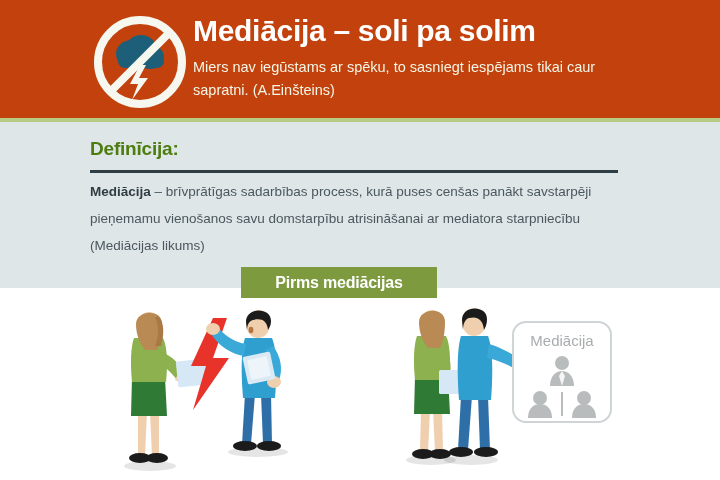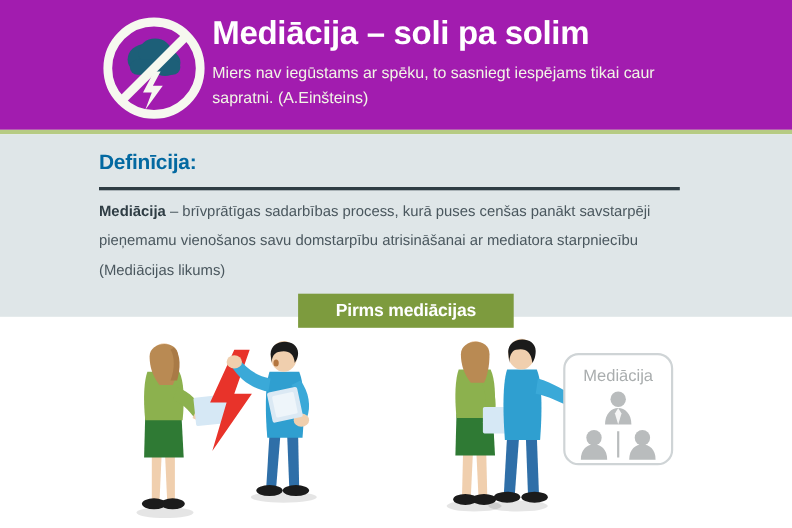--- a/index.html
+++ b/index.html
@@ -18,21 +18,21 @@
     overflow: hidden;
     background: #ffffff;
   }
 
   
   .header {
     position: absolute;
     left: 0; top: 0;
     width: 720px;
     height: 118px;
-    background: #a21caf;
+    background: #c2410c;
     box-sizing: border-box;
   }
   .header-underline {
     position: absolute;
     left: 0; top: 118px;
     width: 720px;
     height: 4px;
     background: #b6cb83;
   }
   .storm-icon {
@@ -70,21 +70,21 @@
     position: absolute;
     left: 0; top: 122px;
     width: 720px;
     height: 166px;
     background: #dfe6e8;
   }
   .def-heading {
     position: absolute;
     left: 90px;
     top: 16px;
-    color: #0369a1;
+    color: #4d7c0f;
     font-size: 19px;
     font-weight: bold;
     margin: 0;
     letter-spacing: -0.2px;
   }
   .def-rule {
     position: absolute;
     left: 90px;
     top: 48px;
     width: 528px;
@@ -104,21 +104,21 @@
   .def-body .lead {
     font-weight: bold;
     color: #2f3d44;
   }
   .def-body .src {
   }
 
   
   .stage-badge {
     position: absolute;
-    left: 271px;
+    left: 241px;
     top: 267px;
     width: 196px;
     height: 31px;
     background: #7d9b3e;
     color: #ffffff;
     font-size: 16px;
     font-weight: bold;
     display: flex;
     align-items: center;
     justify-content: center;

